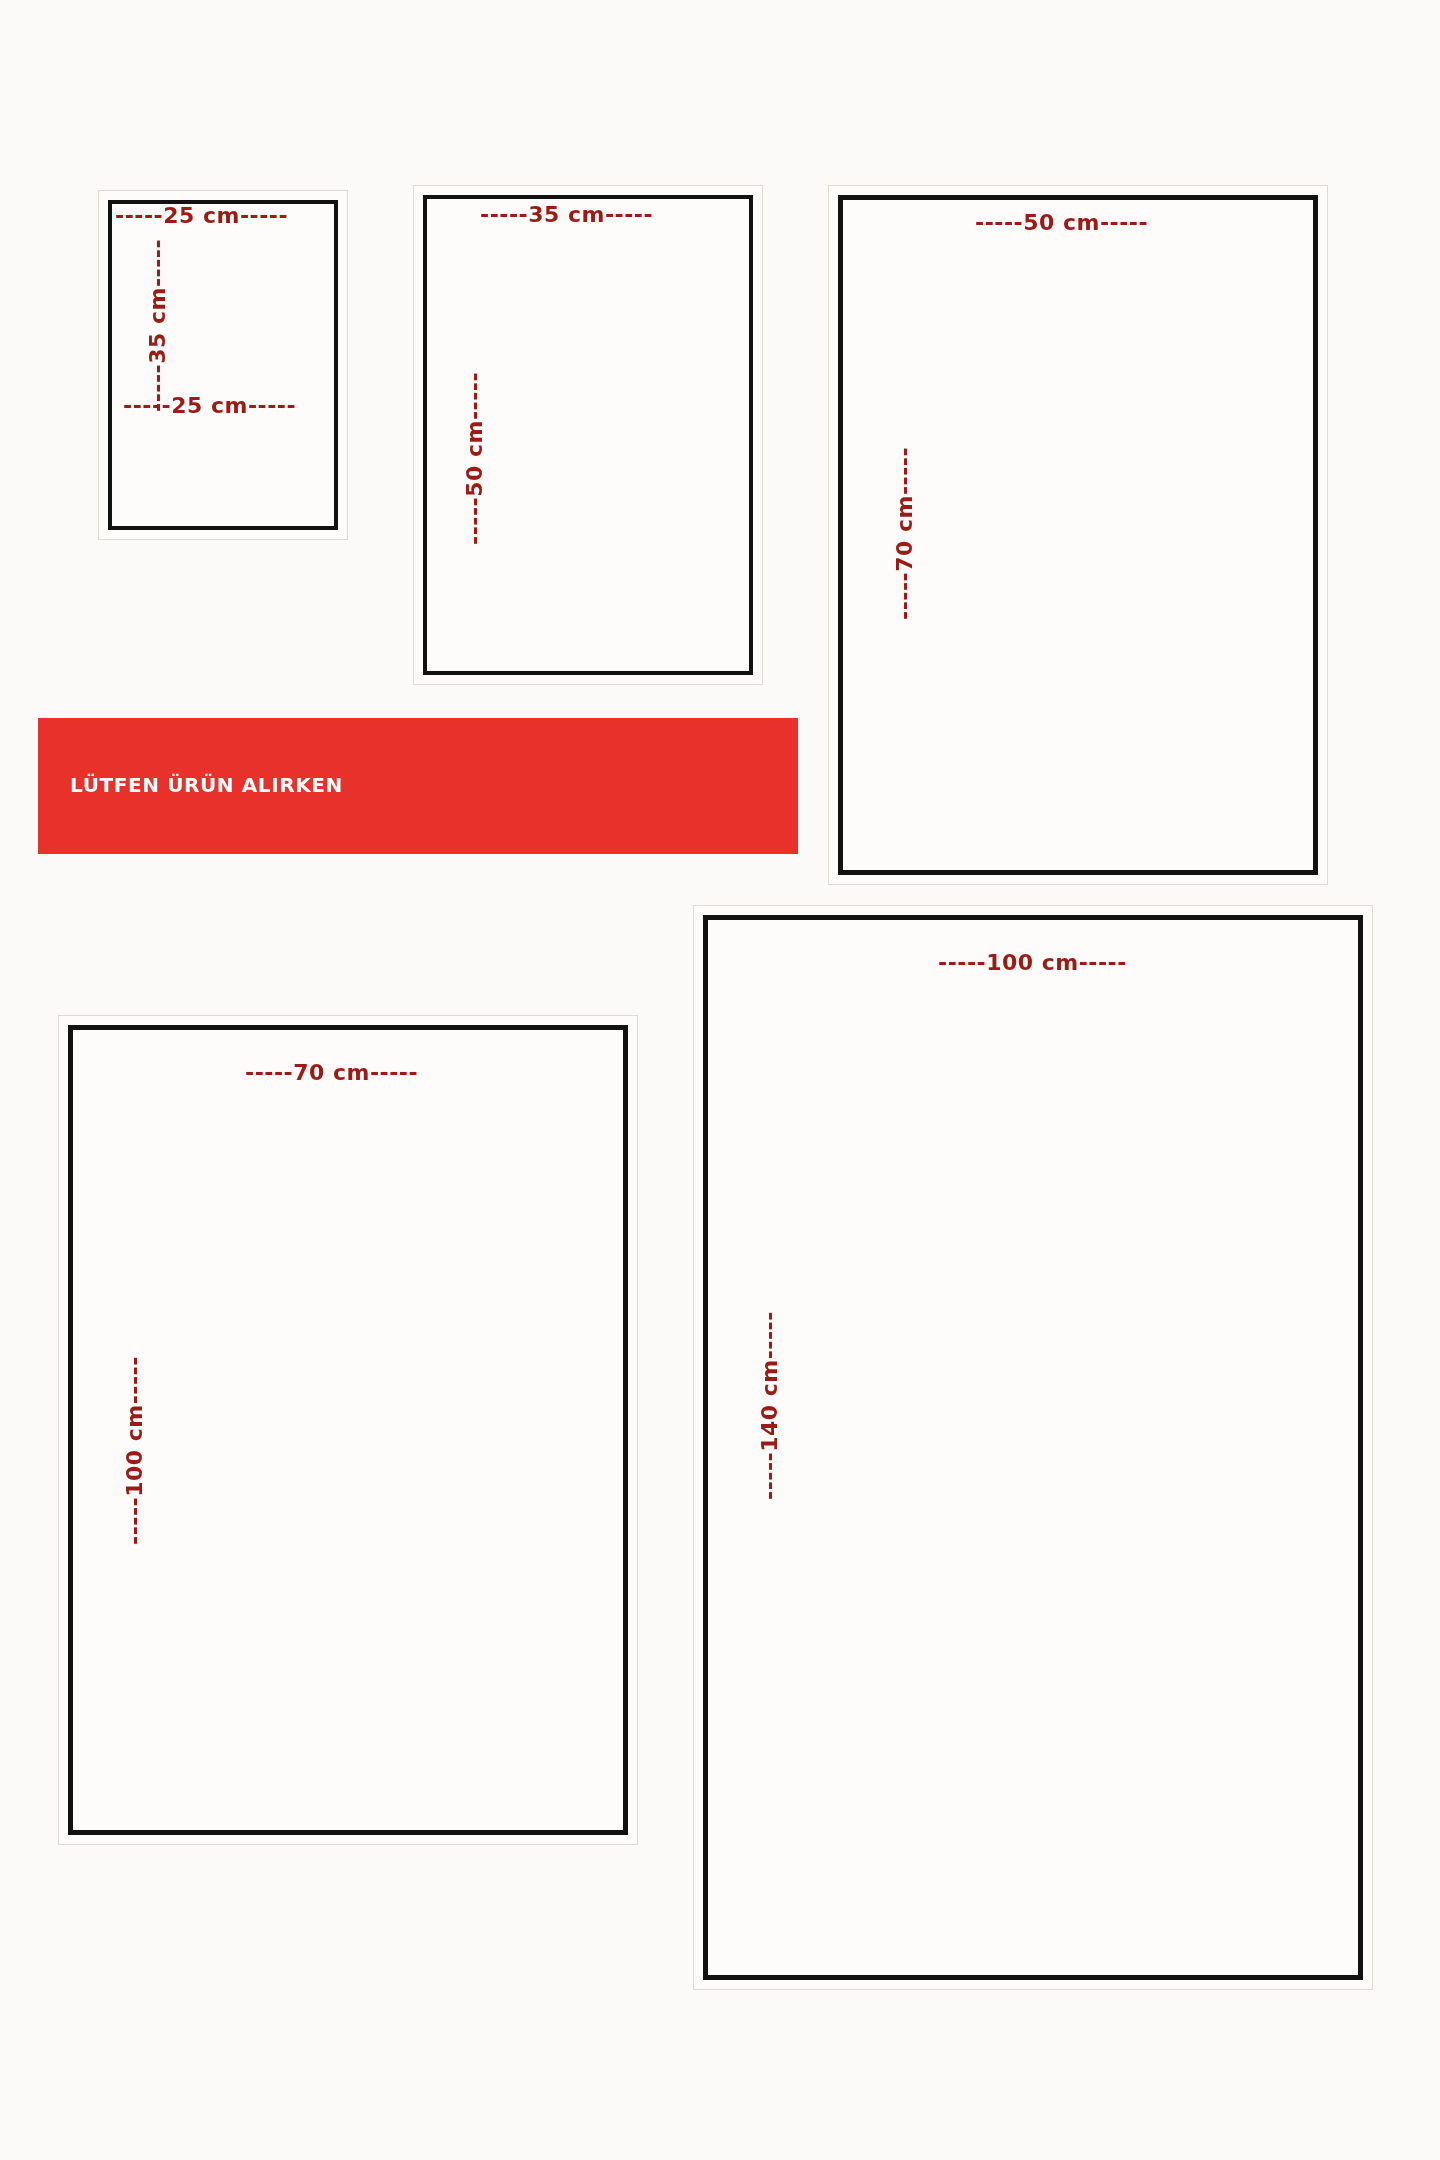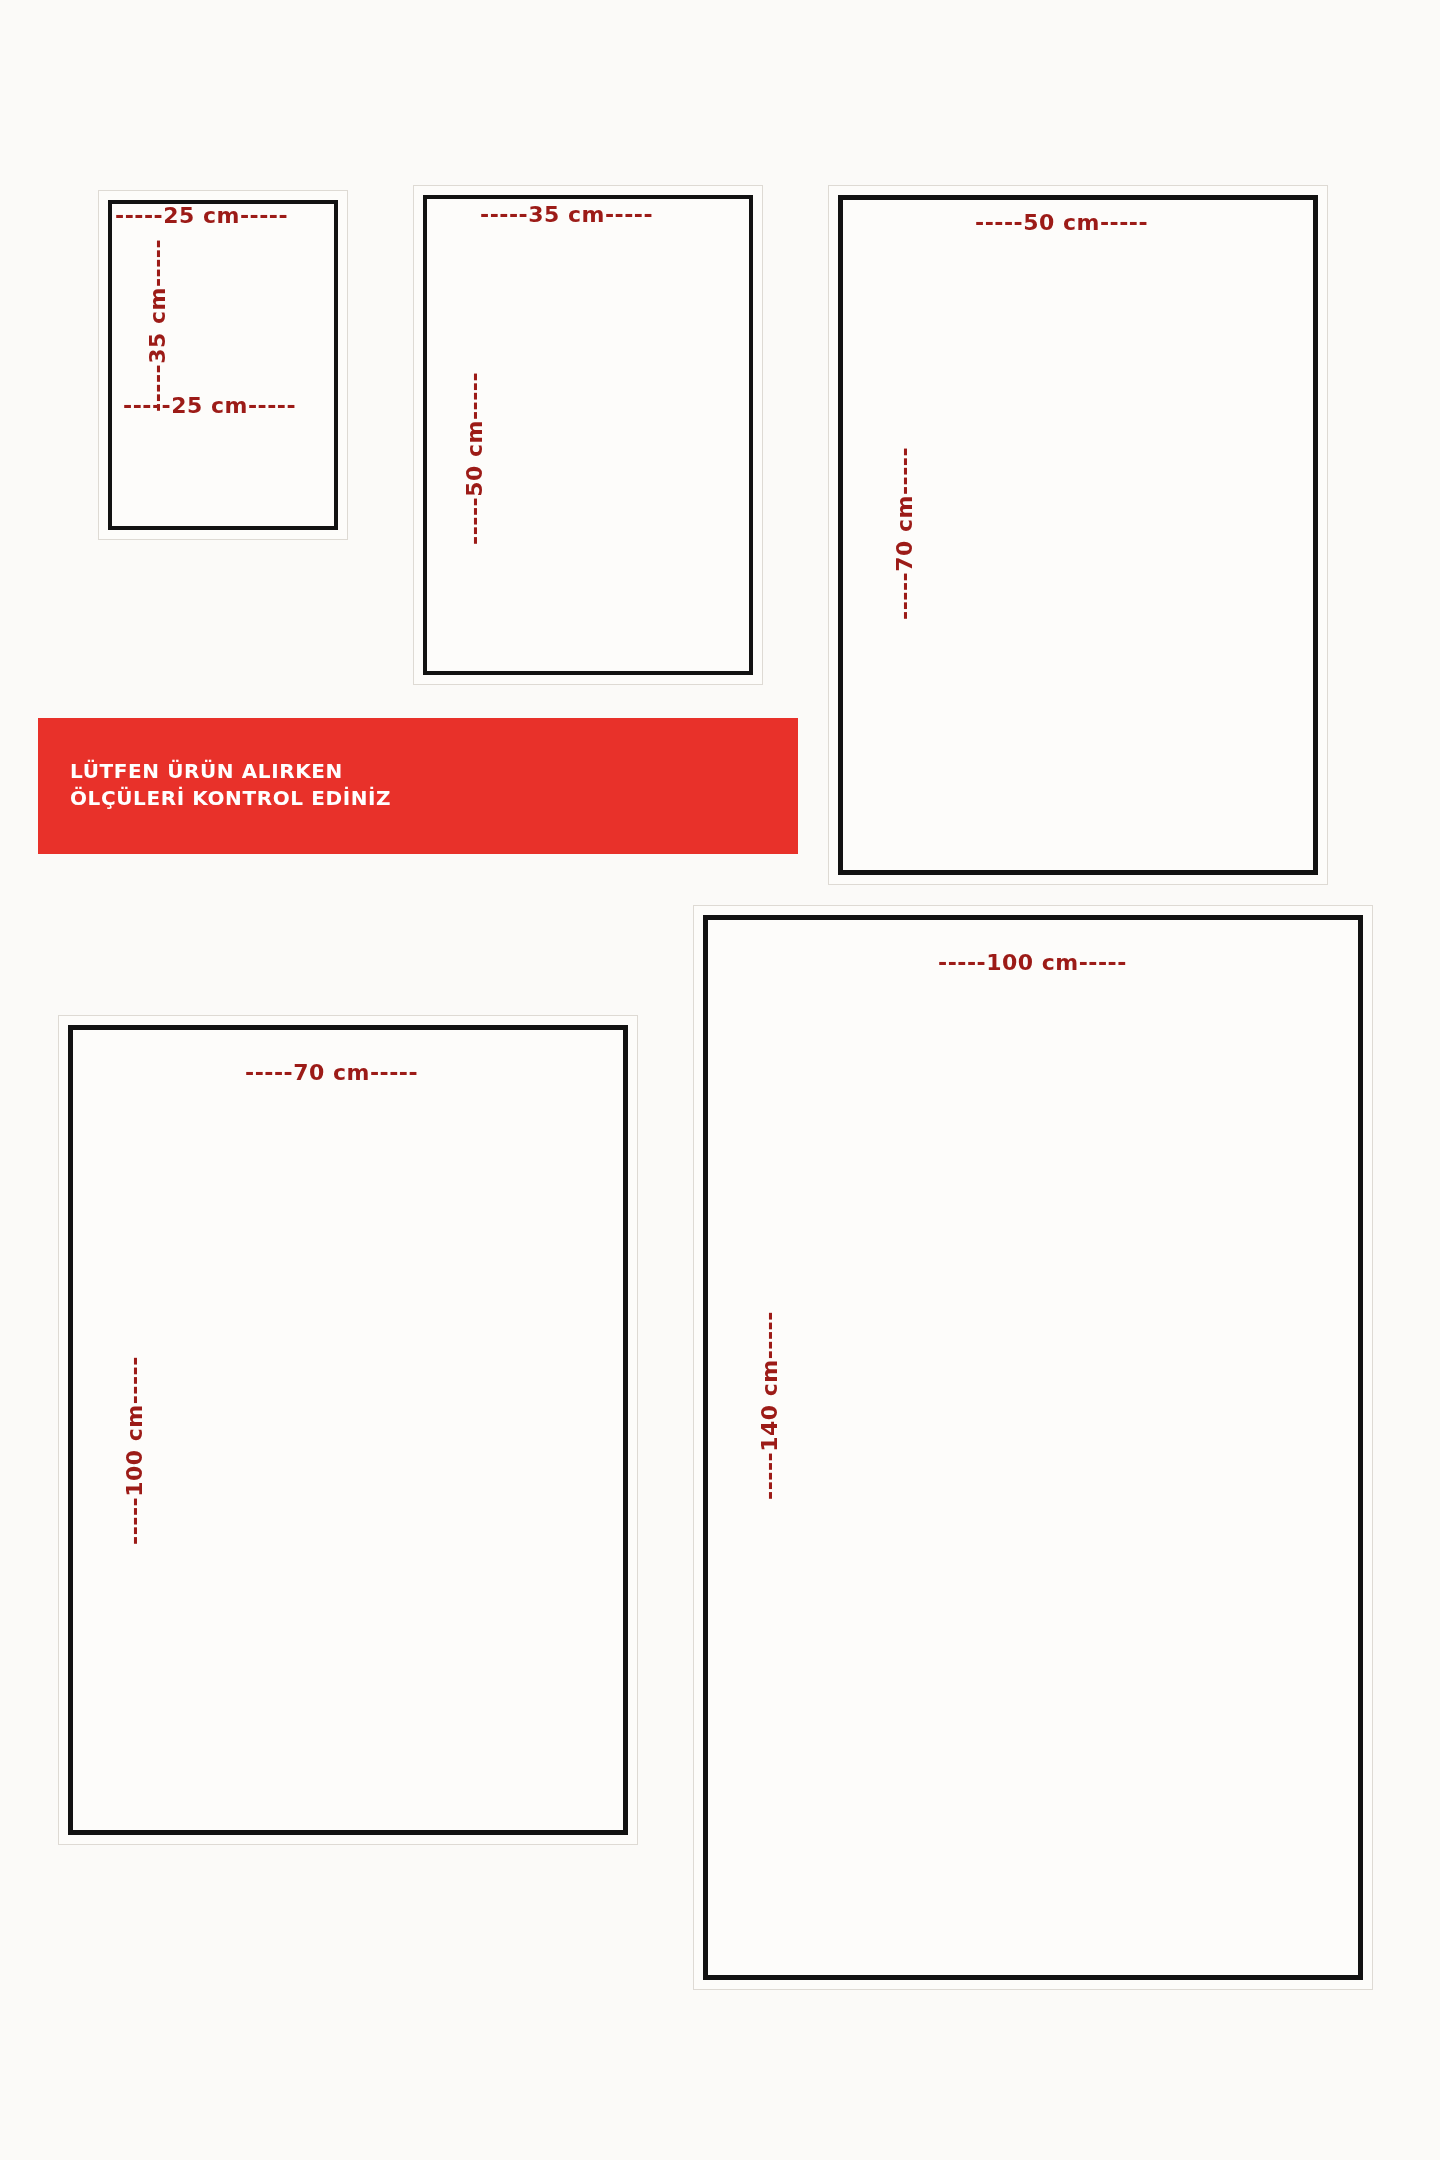--- a/index.html
+++ b/index.html
@@ -109,16 +109,15 @@
   <div class="dim v" style="left:122px; top:1545px; font-size:22px;">-----100 cm-----</div>
 
   <div class="frame" style="left:693px; top:905px; width:680px; height:1085px;">
     <div class="inner"></div>
   </div>
   <div class="dim h" style="left:938px; top:950px; font-size:22px;">-----100 cm-----</div>
   <div class="dim v" style="left:757px; top:1500px; font-size:22px;">-----140 cm-----</div>
 
   <div id="warning-banner" style="left:38px; top:718px; width:760px; height:136px;">
     <div class="line">LÜTFEN ÜRÜN ALIRKEN</div>
-    <div class="line">ÖLÇÜLERİ KONTROL EDİNİZ</div>
   </div>
 
 </div>
 
 </body></html>

